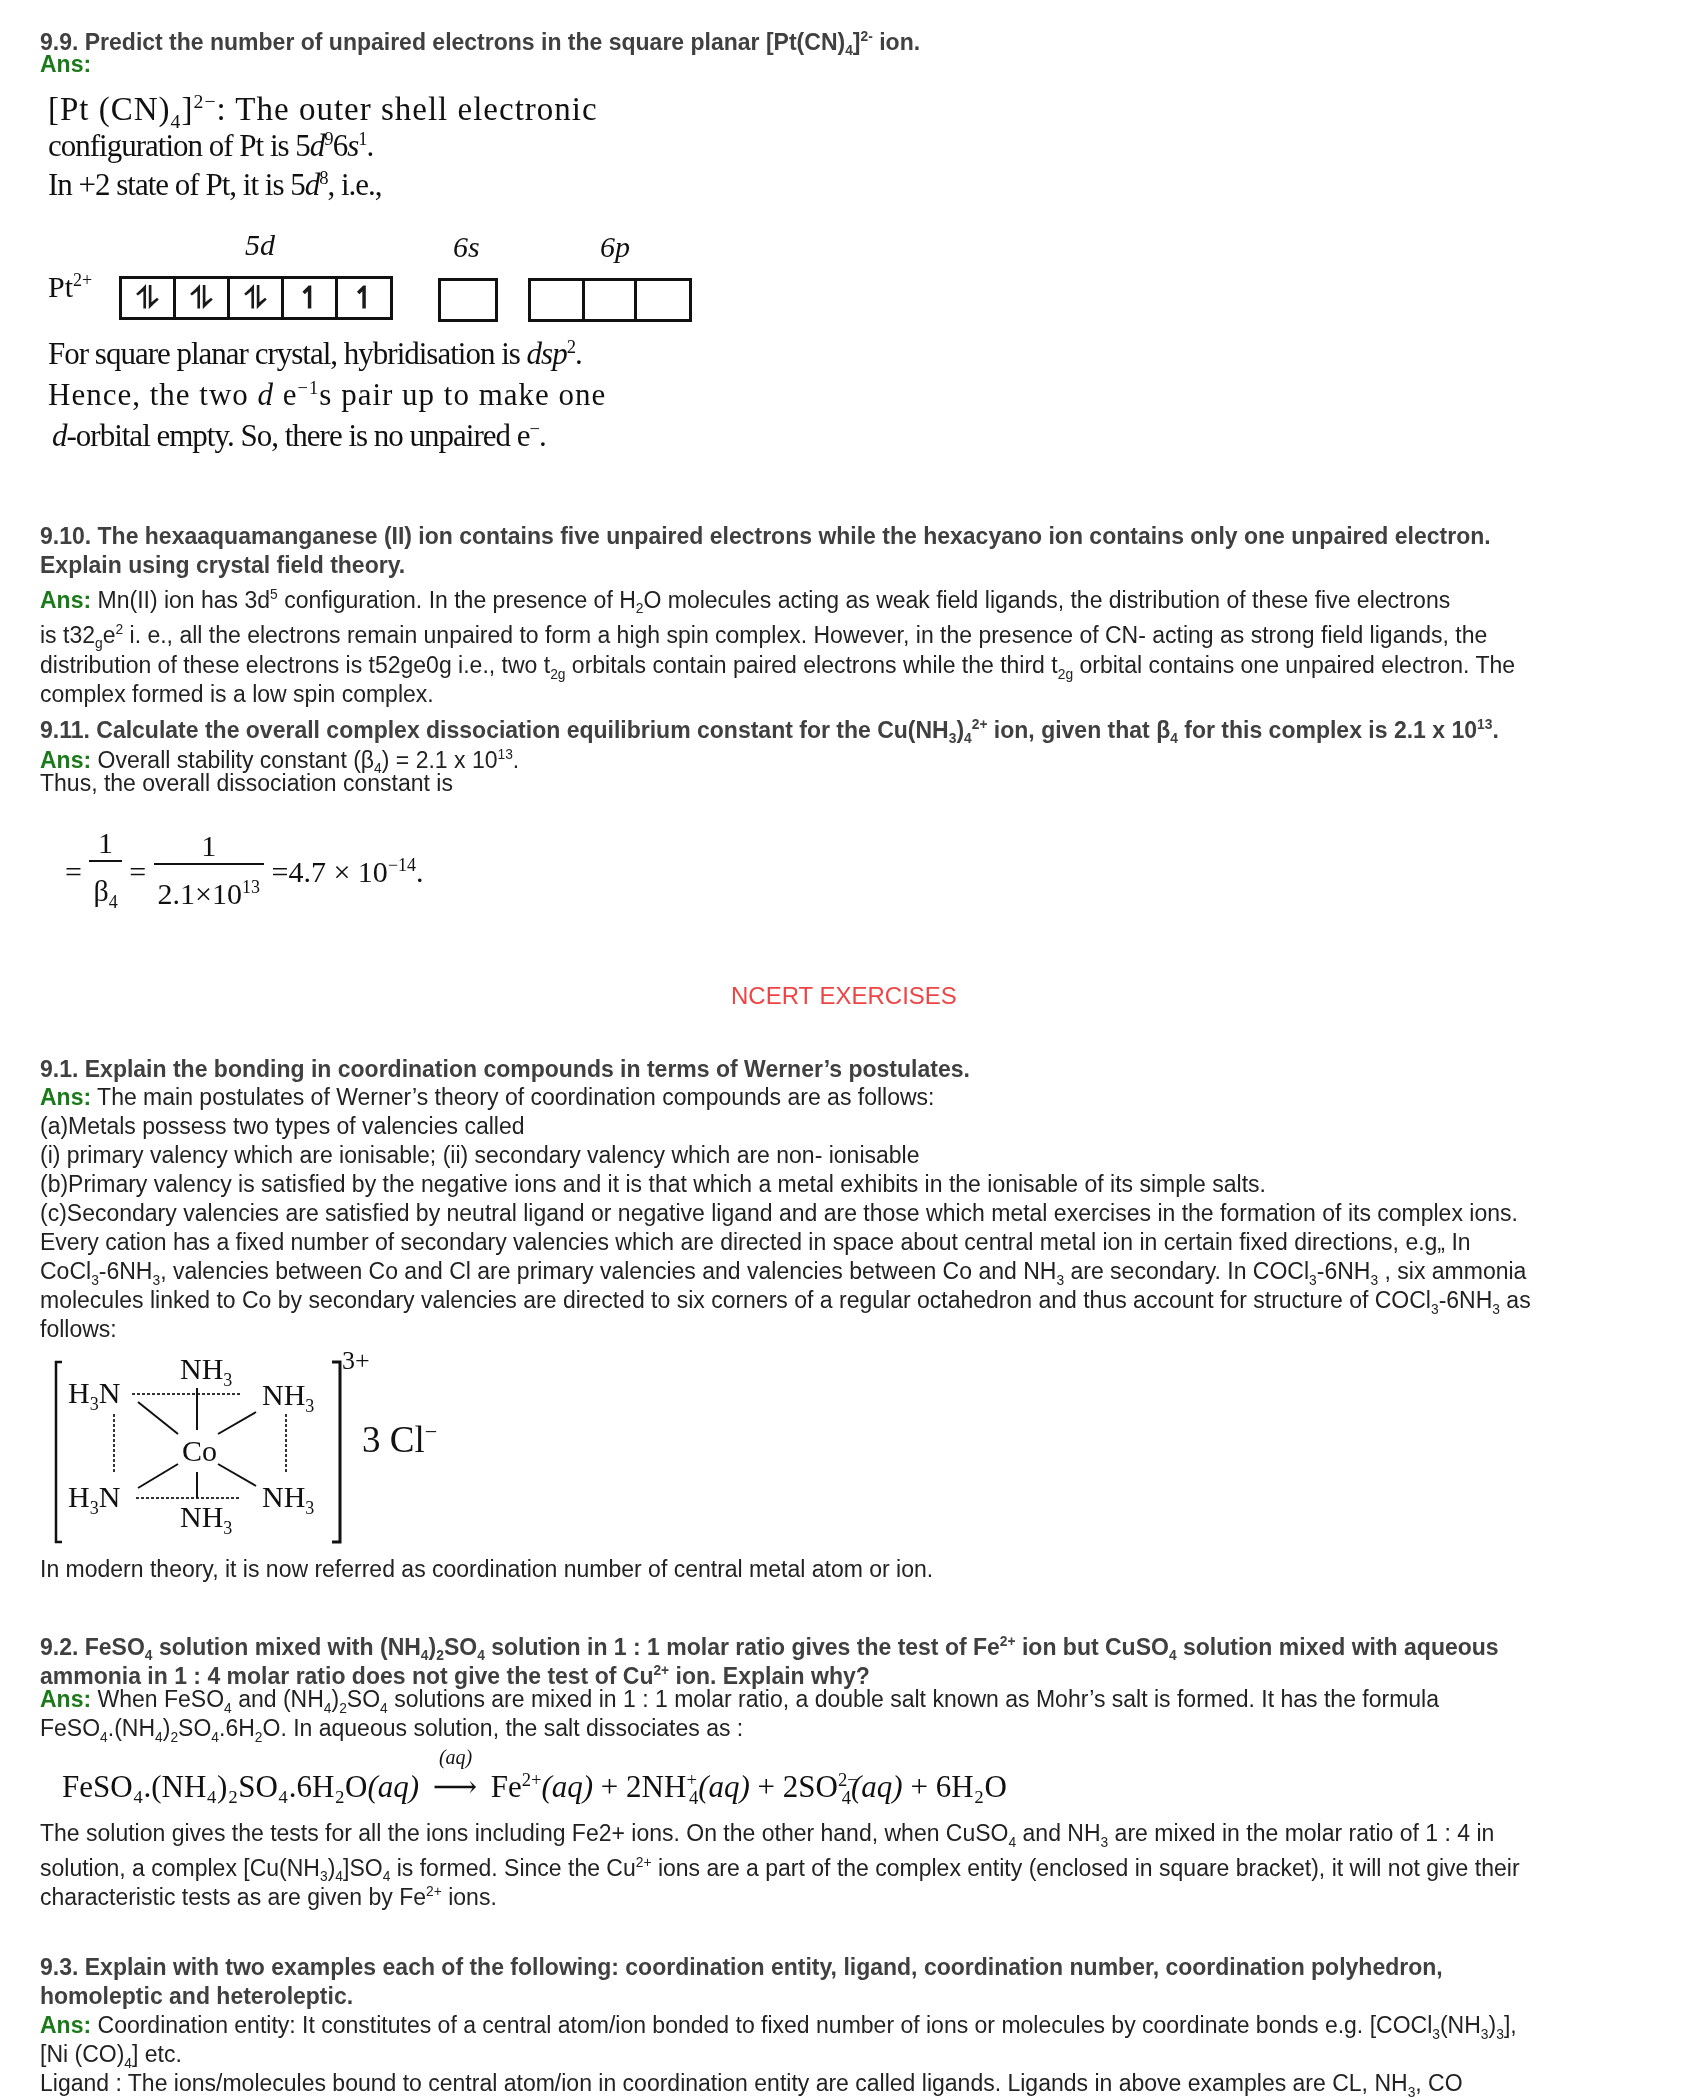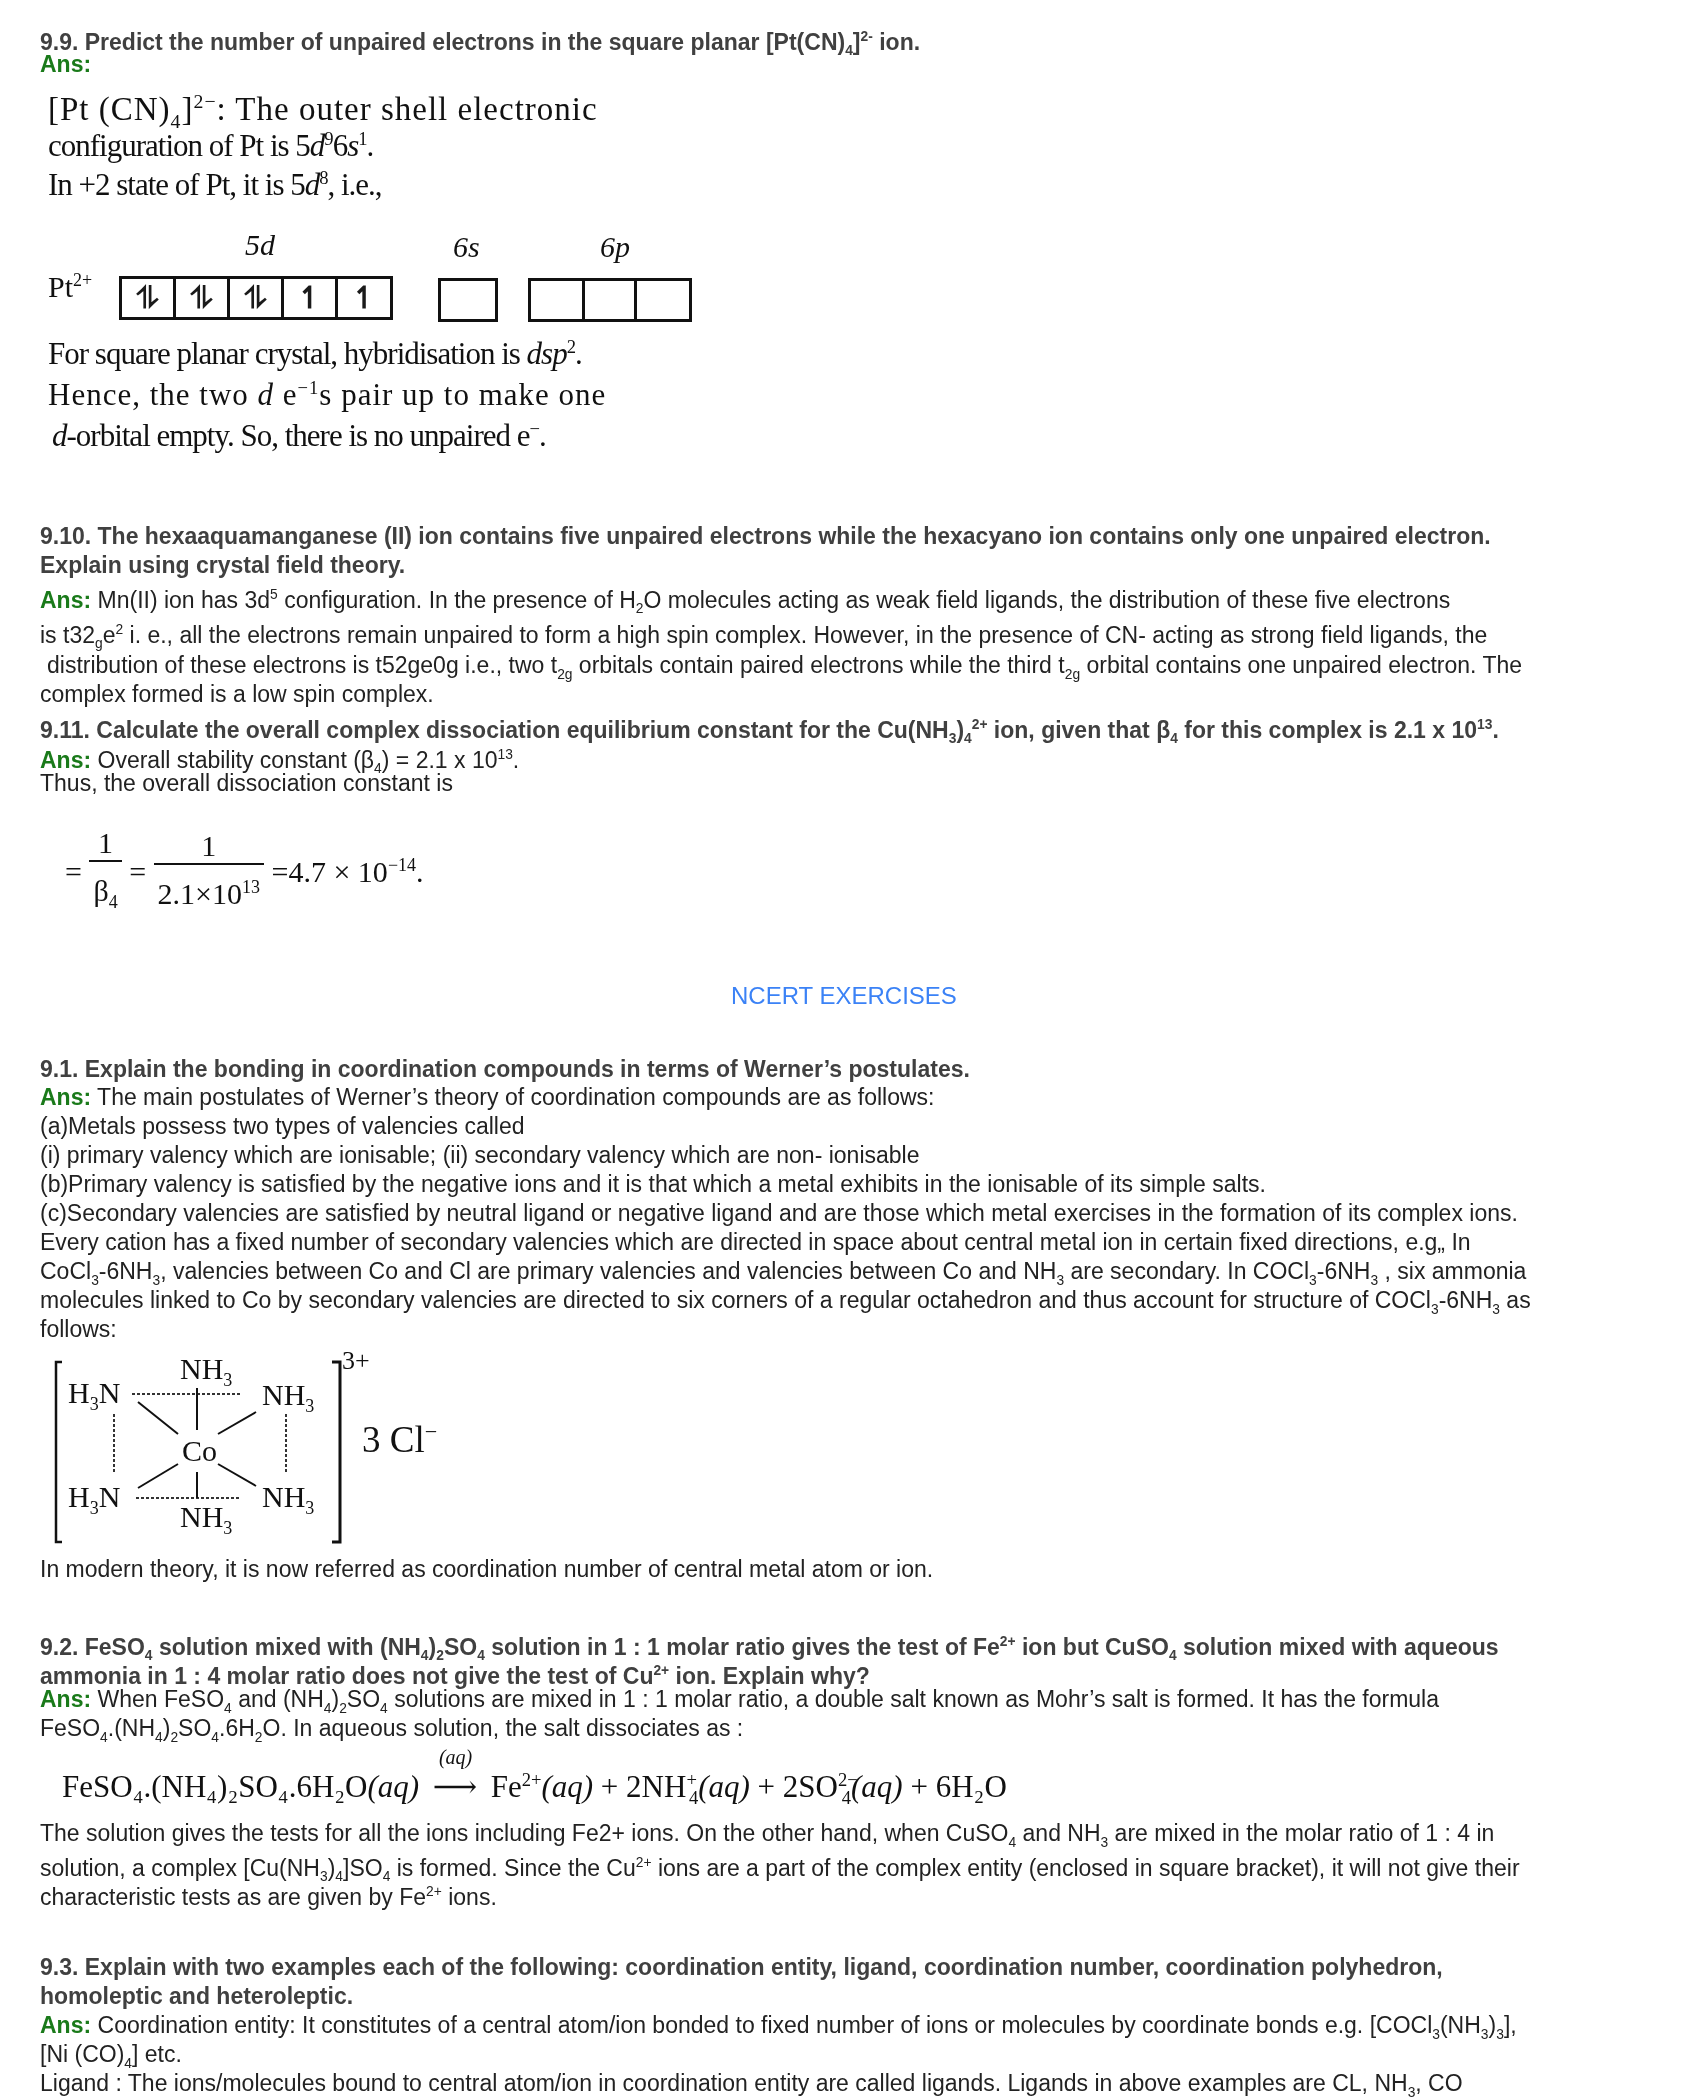--- a/index.html
+++ b/index.html
@@ -3,21 +3,21 @@
 <meta charset="utf-8">
 <style>
   html, body { margin: 0; padding: 0; background: #ffffff; }
   body { width: 1700px; height: 2098px; position: relative; overflow: hidden; color: #1a1a1a; }
   .abs { position: absolute; }
   .q { font-family: "Liberation Sans", sans-serif; font-weight: bold; color: #404040; font-size: 23px; line-height: 29px; white-space: nowrap; }
   .ans { color: #1a7a1a; font-weight: bold; }
   .t { font-family: "Liberation Sans", sans-serif; font-size: 23px; line-height: 29px; color: #222; white-space: nowrap; }
   .serif { font-family: "Liberation Serif", "DejaVu Serif", serif; color: #111; white-space: nowrap; }
   sub, sup { font-size: 60%; }
-  .heading-center { font-family: "Liberation Sans", sans-serif; font-size: 24px; color: #3b82f6; }
+  .heading-center { font-family: "Liberation Sans", sans-serif; font-size: 24px; color: #ef4444; }
   .orb { position: absolute; border: 3px solid #111; box-sizing: border-box; height: 44px; }
   .cell { display: inline-block; width: 40px; height: 38px; border-right: 3px solid #111; box-sizing: border-box; text-align: center; font-family: "Liberation Serif", serif; font-size: 30px; line-height: 38px; font-weight: bold; }
   .cell:last-child { border-right: none; }
   .frac { display: inline-block; text-align: center; vertical-align: middle; }
   .frac .num { display: block; border-bottom: 2px solid #111; padding: 0 4px; }
   .frac .den { display: block; padding: 12px 4px; }
 </style>
 </head>
 <body>
 
@@ -46,21 +46,21 @@
 
   <div class="abs serif" style="left:48px; top:336px; font-size:31px; letter-spacing:-1px;"><span>For square planar crystal, hybridisation is </span><i>dsp</i><sup>2</sup><span>.</span></div>
   <div class="abs serif" style="left:48px; top:377px; font-size:31px; letter-spacing:1px;"><span>Hence, the two </span><i>d</i><span> e</span><sup>−1</sup><span>s pair up to make one</span></div>
   <div class="abs serif" style="left:52px; top:418px; font-size:31px; letter-spacing:-1px;"><i>d</i><span>-orbital empty. So, there is no unpaired e</span><sup>−</sup><span>.</span></div>
 </div>
 
 <div class="abs q" style="left:40px; top:522px;">9.10. The hexaaquamanganese (II) ion contains five unpaired electrons while the hexacyano ion contains only one unpaired electron.</div>
 <div class="abs q" style="left:40px; top:551px;">Explain using crystal field theory.</div>
 <div class="abs t" style="left:40px; top:580px;"><span class="ans">Ans:</span><span> Mn(II) ion has 3d</span><sup>5</sup><span> configuration. In the presence of H</span><sub>2</sub><span>O molecules acting as weak field ligands, the distribution of these five electrons</span></div>
 <div class="abs t" style="left:40px; top:615px;"><span>is t32</span><sub>g</sub><span>e</span><sup>2</sup><span> i. e., all the electrons remain unpaired to form a high spin complex. However, in the presence of CN- acting as strong field ligands, the</span></div>
-<div class="abs t" style="left:47px; top:651px;"><span>distribution of these electrons is t52ge0g i.e., two t</span><sub>2g</sub><span> orbitals contain paired electrons while the third t</span><sub>2g</sub><span> orbital contains one unpaired electron. The</span></div>
+<div class="abs t" style="left:40px; top:651px;"><span>distribution of these electrons is t52ge0g i.e., two t</span><sub>2g</sub><span> orbitals contain paired electrons while the third t</span><sub>2g</sub><span> orbital contains one unpaired electron. The</span></div>
 <div class="abs t" style="left:40px; top:680px;">complex formed is a low spin complex.</div>
 
 <div class="abs q" style="left:40px; top:710px;"><span>9.11. Calculate the overall complex dissociation equilibrium constant for the Cu(NH</span><sub>3</sub><span>)</span><sub>4</sub><sup>2+</sup><span> ion, given that β</span><sub>4</sub><span> for this complex is 2.1 x 10</span><sup>13</sup><span>.</span></div>
 <div class="abs t" style="left:40px; top:740px;"><span class="ans">Ans:</span><span> Overall stability constant (β</span><sub>4</sub><span>) = 2.1 x 10</span><sup>13</sup><span>.</span></div>
 <div class="abs t" style="left:40px; top:769px;">Thus, the overall dissociation constant is</div>
 
 <div class="abs serif" style="left:65px; top:826px; font-size:30px;">
   <span>=</span>
   <span class="frac"><span class="num">1</span><span class="den"><span>β</span><sub>4</sub></span></span>
   <span>=</span>

